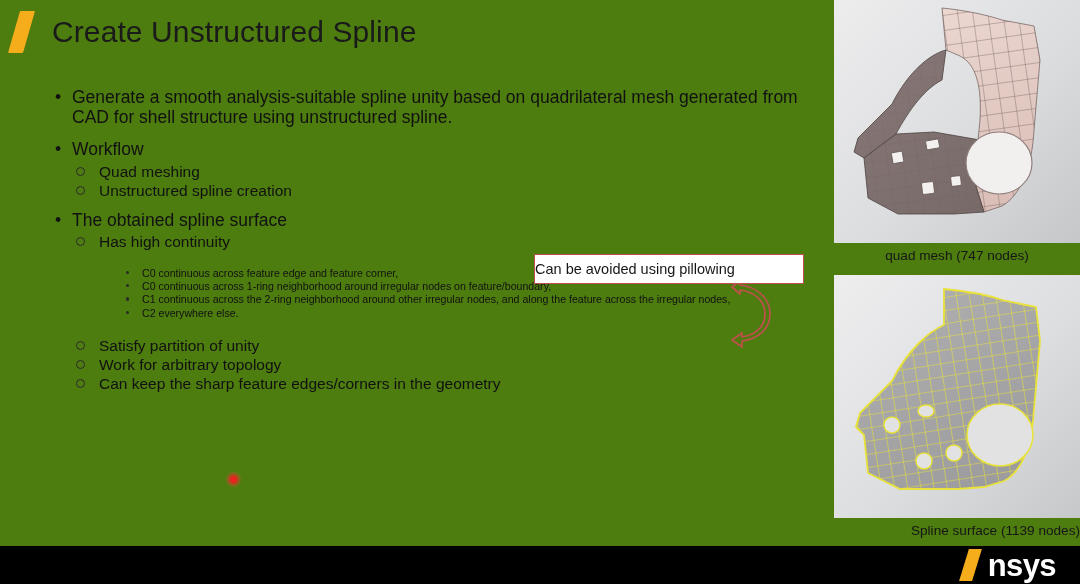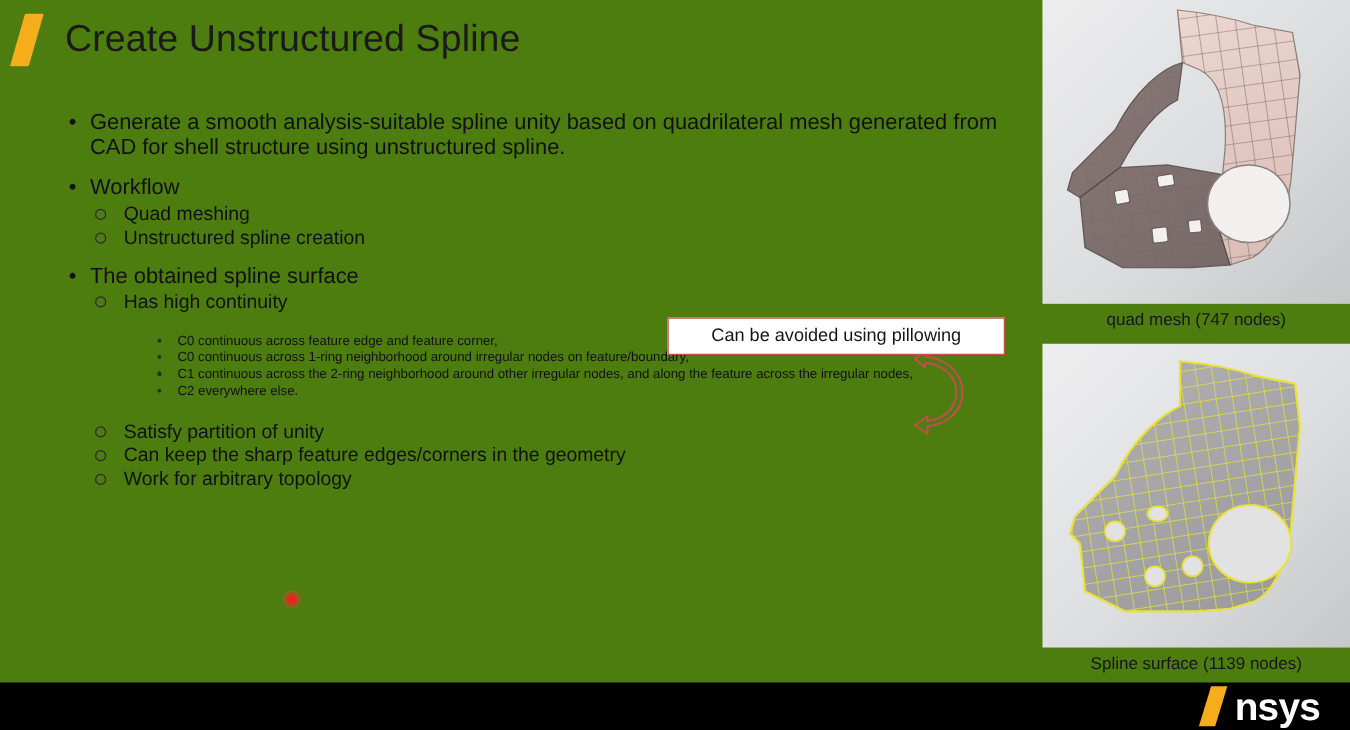--- a/index.html
+++ b/index.html
@@ -122,21 +122,20 @@
 
   
   .callout {
     position: absolute;
     left: 534px; top: 254px;
     width: 270px; height: 30px;
     border: 1.6px solid #c0504d;
     background: #ffffff;
     display: flex;
     align-items: center;
-    justify-content: center;
     font-size: 14.5px;
     color: #161616;
     z-index: 6;
   }
   .callout-arrow {
     position: absolute;
     left: 712px; top: 281px;
     width: 72px; height: 68px;
     z-index: 5;
   }
@@ -171,21 +170,21 @@
   .fig1 { top: 0; height: 243px; }
   .fig2 { top: 275px; height: 243px; }
   .cap {
     position: absolute;
     left: 0; width: 246px;
     text-align: center;
     font-size: 13.6px;
     color: #161616;
   }
   .cap1 { top: 248px; }
-  .cap2 { top: 523px; }
+  .cap2 { top: 523px; text-align: right; }
   .fig svg { display: block; width: 100%; height: 100%; }
 
   
   .footer-bar {
     position: absolute;
     left: 0; top: 546px;
     width: 1080px; height: 38px;
     background: #000000;
   }
   .logo {
@@ -284,25 +283,25 @@
             <span class="cont">C2 everywhere else.</span>
           </li>
         </ul>
 
         <li class="l2">
           <span class="mk"></span>
           <span>Satisfy partition of unity</span>
         </li>
         <li class="l2">
           <span class="mk"></span>
+          <span>Work for arbitrary topology</span>
+        </li>
+        <li class="l2">
+          <span class="mk"></span>
           <span>Can keep the sharp feature edges/corners in the geometry</span>
-        </li>
-        <li class="l2">
-          <span class="mk"></span>
-          <span>Work for arbitrary topology</span>
         </li>
       </ul>
 
     </ul>
   </div>
 
   <div class="callout">
     <span>Can be avoided using pillowing</span>
   </div>
 

